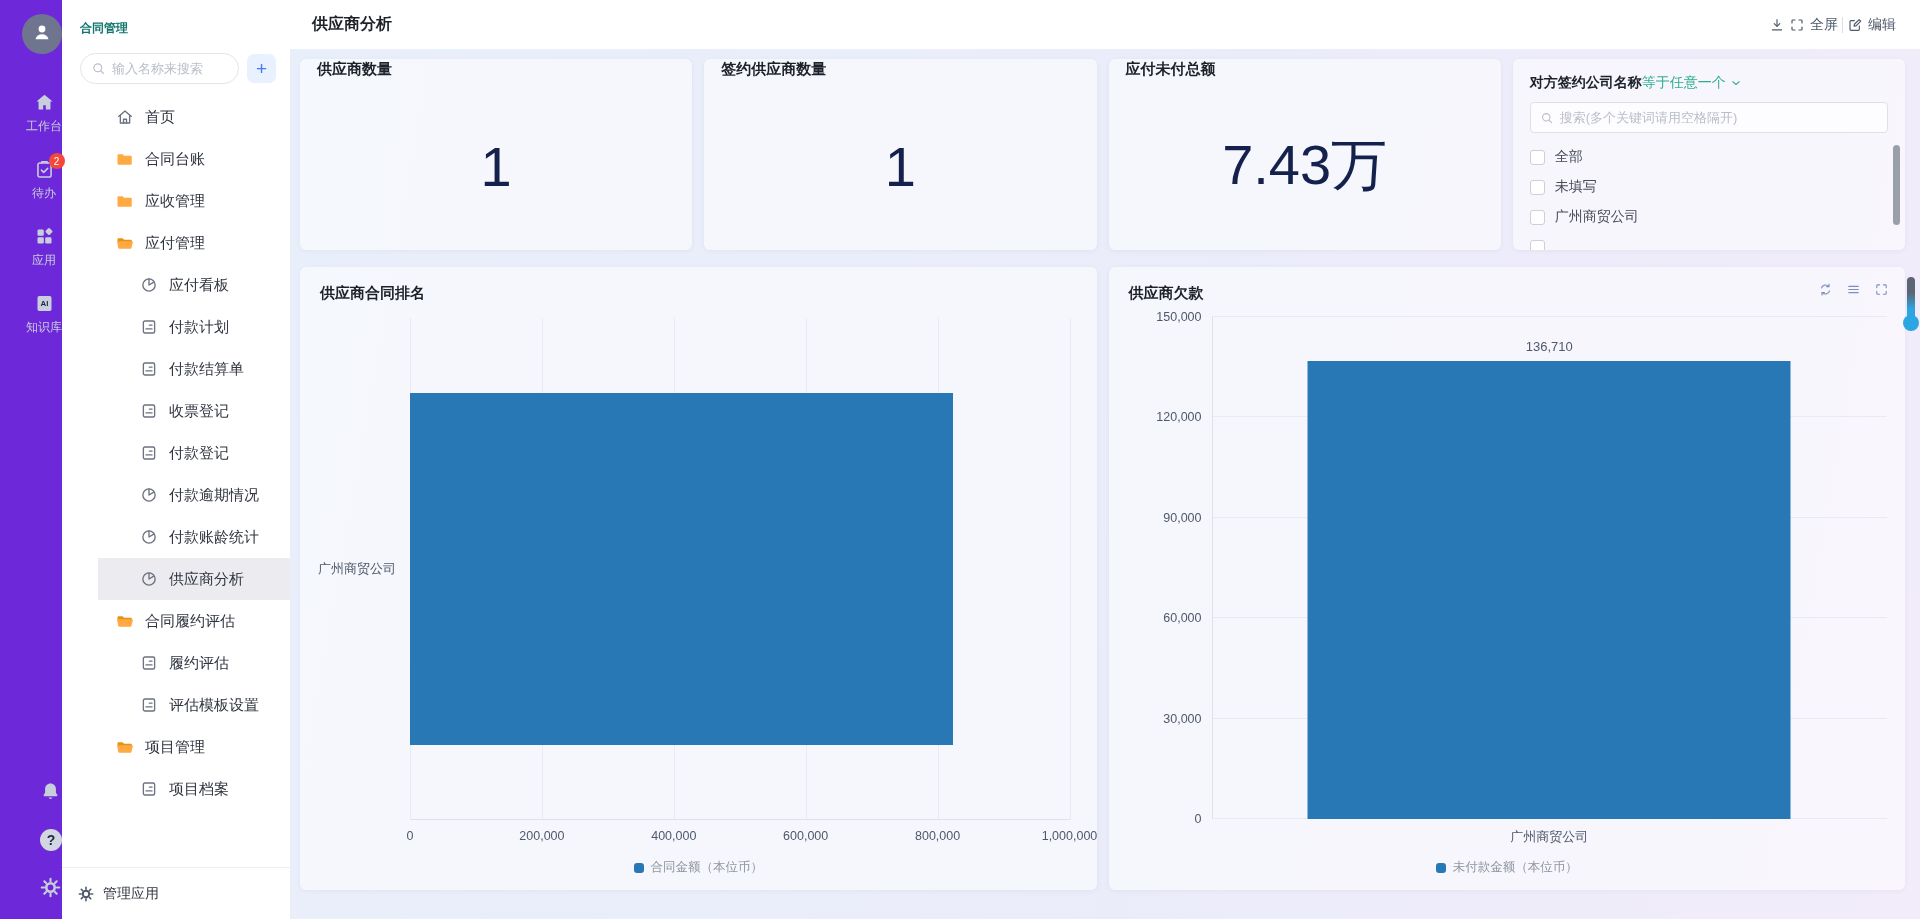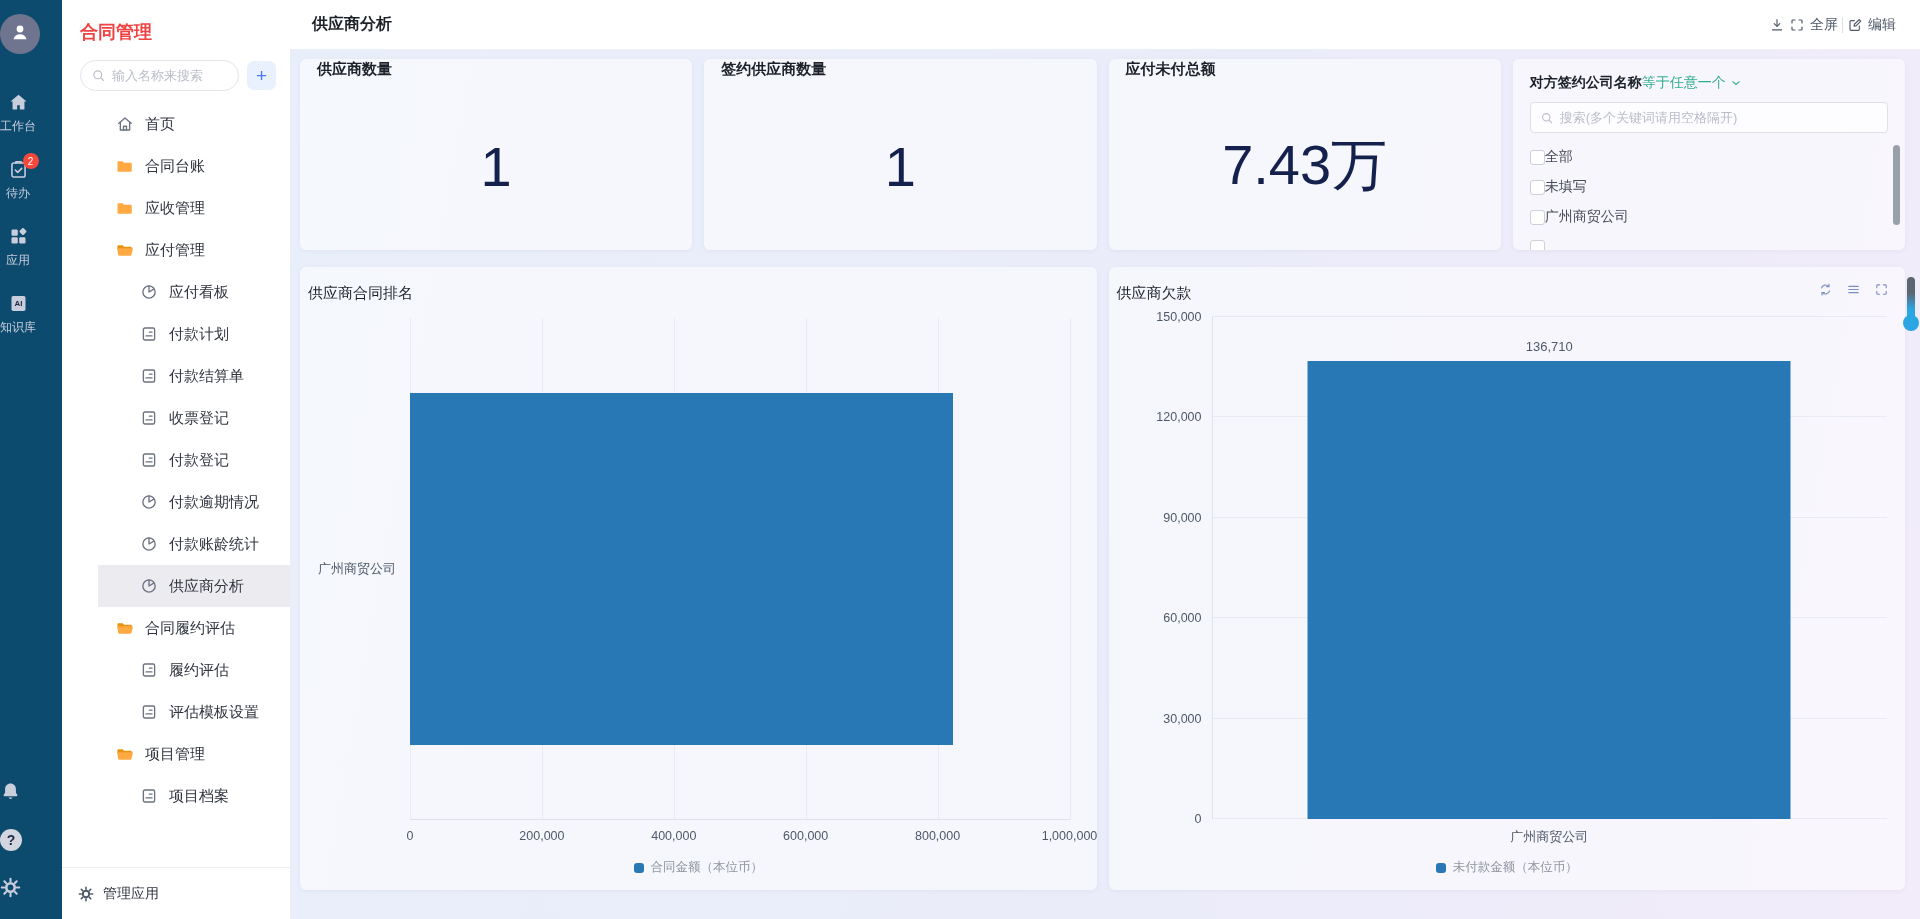--- a/index.html
+++ b/index.html
@@ -1,42 +1,42 @@
 <!DOCTYPE html>
 <html><head>
 <meta charset="utf-8">
 <style>
   * { margin:0; padding:0; box-sizing:border-box; }
   html,body { width:1920px; height:919px; overflow:hidden;
     font-family:"Liberation Sans","DejaVu Sans",sans-serif; background:#fff; }
   .app { display:flex; width:1920px; height:919px; position:relative; }
 
   
-  .rail { flex:0 0 62px; background:#0c4a6e; display:flex; flex-direction:column;
-    align-items:flex-start; padding:14px 0 20px; }
+  .rail { flex:0 0 62px; background:#6d28d9; display:flex; flex-direction:column;
+    align-items:flex-end; padding:14px 0 20px; }
   .avatar { width:40px; height:40px; border-radius:50%; background:#70758f;
     display:flex; align-items:center; justify-content:center; cursor:pointer; }
   .avatar svg { width:24px; height:24px; }
   .rail-items { margin-top:38px; display:flex; flex-direction:column; gap:24px; align-items:center; }
   .rail-item { display:flex; flex-direction:column; align-items:center; gap:5px;
     font-size:12px; color:#c9cedd; cursor:pointer; }
   .ric { position:relative; width:21px; height:21px; color:#c9cedd; }
   .ric svg { width:21px; height:21px; display:block; }
   .badge { position:absolute; top:-6px; right:-10px; background:#f5483b; color:#fff;
     font-size:10px; min-width:16px; height:16px; border-radius:8px; display:flex;
     align-items:center; justify-content:center; padding:0 3px; }
   .rail-bottom { margin-top:auto; display:flex; flex-direction:column; gap:26px; align-items:center; }
   .rail-bottom .ric { width:22px; height:22px; cursor:pointer; }
   .help-circle { width:22px; height:22px; border-radius:50%; background:#d2d6e0;
     color:#1e2742; font-size:14px; font-weight:bold; display:flex; align-items:center;
     justify-content:center; }
 
   
   .sidebar { flex:0 0 228px; background:#fff; display:flex; flex-direction:column; }
-  .sidebar-title { font-size:18px; font-weight:bold; color:#ef4444; padding:20px 18px 16px; }
+  .sidebar-title { font-size:12px; font-weight:bold; color:#0f766e; padding:20px 18px 16px; }
   .search-row { display:flex; gap:8px; padding:0 14px 8px 18px; align-items:center; }
   .search-box { flex:1; height:31px; border:1px solid #e3e5eb; border-radius:16px;
     display:flex; align-items:center; gap:6px; padding:0 10px; color:#b9bdc9; }
   .search-box svg { width:15px; height:15px; flex:0 0 15px; }
   .search-box input { border:none; outline:none; background:transparent; width:100%;
     font-size:13px; color:#333; font-family:inherit; }
   .search-box input::placeholder { color:#b9bdc9; }
   .add-btn { width:29px; height:29px; border:none; border-radius:7px; background:#e9f1fe;
     color:#4a79f8; font-size:19px; line-height:1; cursor:pointer; }
   nav { flex:1; overflow:hidden; padding-top:4px;padding-left:36px; }
@@ -77,29 +77,29 @@
   .filter-cond { font-size:14px; color:#2fae8f; display:flex; align-items:center; gap:3px; cursor:pointer; }
   .filter-cond svg { width:14px; height:14px; }
   .filter-search { margin:0 17px; height:31px; border:1px solid #dfe1e8; border-radius:4px;
     background:rgba(255,255,255,.7); display:flex; align-items:center; gap:6px;
     padding:0 9px; color:#b9bdc9; }
   .filter-search svg { width:14px; height:14px; flex:0 0 14px; }
   .filter-search input { border:none; outline:none; background:transparent; width:100%;
     font-size:13px; color:#333; font-family:inherit; }
   .filter-search input::placeholder { color:#b9bdc9; }
   .filter-options { padding:9px 17px 0; }
-  .option { height:30px; display:flex; align-items:center; font-size:14px;
+  .option { height:30px; display:flex; align-items:center; gap:10px; font-size:14px;
     color:#464c59; cursor:pointer; }
   .checkbox { width:15px; height:15px; border:1px solid #ccd0da; border-radius:3px;
     background:#fff; flex:0 0 15px; }
   .filter-scrollbar { position:absolute; right:5px; top:86px; width:7px; height:80px;
     background:#9aa0ab; border-radius:4px; cursor:pointer; }
 
   .charts-row { display:grid; grid-template-columns:1fr 1fr; gap:12px; flex:1; }
-  .chart-title { position:absolute; top:17px; left:8px; font-size:15px; font-weight:normal; color:#1d2129; }
+  .chart-title { position:absolute; top:17px; left:20px; font-size:15px; font-weight:bold; color:#1d2129; }
   .chart-toolbar { position:absolute; top:15px; right:16px; display:flex; gap:13px; color:#7b90c2; }
   .chart-toolbar svg { width:15px; height:15px; cursor:pointer; display:block; }
 
   .hplot { position:absolute; left:110px; right:27px; top:51px; bottom:70px; }
   .vplot { position:absolute; left:103px; right:18px; top:50px; bottom:71px; }
   .gridv { position:absolute; top:0; bottom:0; width:1px; background:#e8ebf2; }
   .gridh { position:absolute; left:0; right:0; height:1px; background:#e8ebf2; }
   .axis-bottom { position:absolute; left:0; right:0; bottom:0; height:1px; background:#dfe2e9; }
   .axis-left { position:absolute; left:0; top:0; bottom:0; width:1px; background:#dfe2e9; }
   .hbar { position:absolute; left:0; top:15%; height:70%; }

